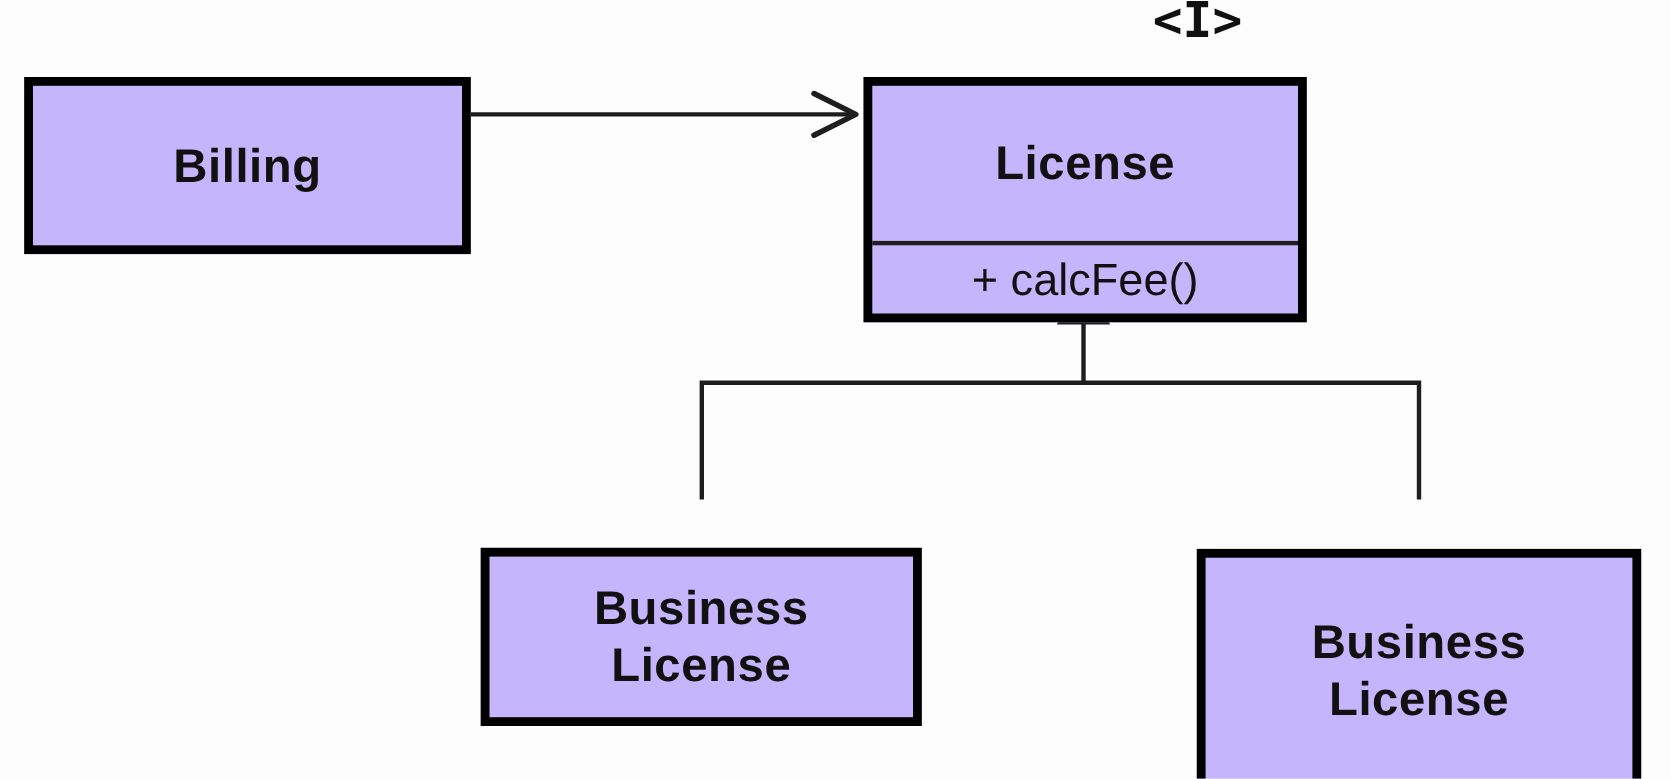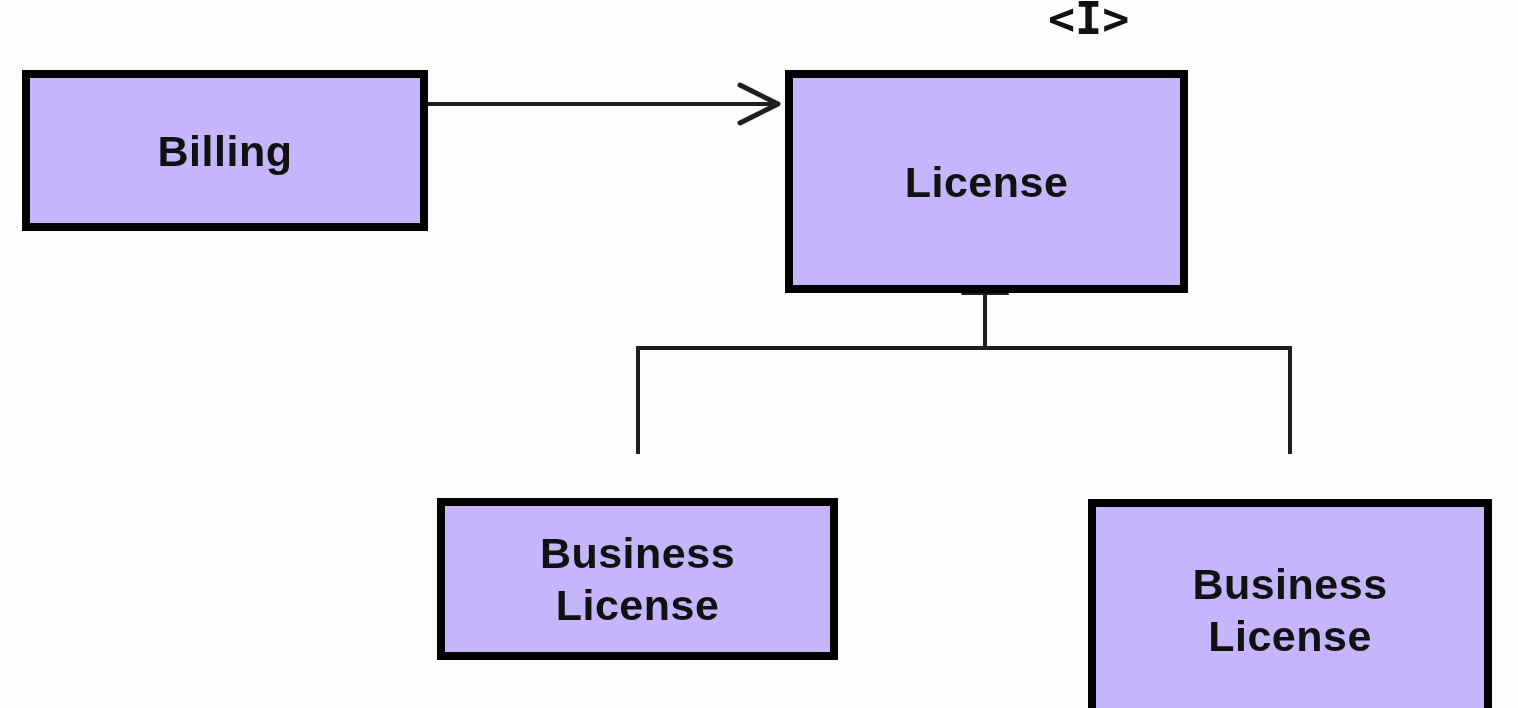--- a/index.html
+++ b/index.html
@@ -92,20 +92,21 @@
   </svg>
 
   <span class="stereotype">&lt;I&gt;</span>
 
   <div class="uml-class" id="class-billing">
     <div class="compartment-name">Billing</div>
   </div>
 
   <div class="uml-class" id="class-license">
     <div class="compartment-name">License</div>
+    <div class="compartment-member">+ calcFee()</div>
   </div>
 
   <div class="uml-class" id="class-personal">
     <div class="compartment-name">
       <span>Business</span>
       <span>License</span>
     </div>
   </div>
 
   <div class="uml-class" id="class-business">

